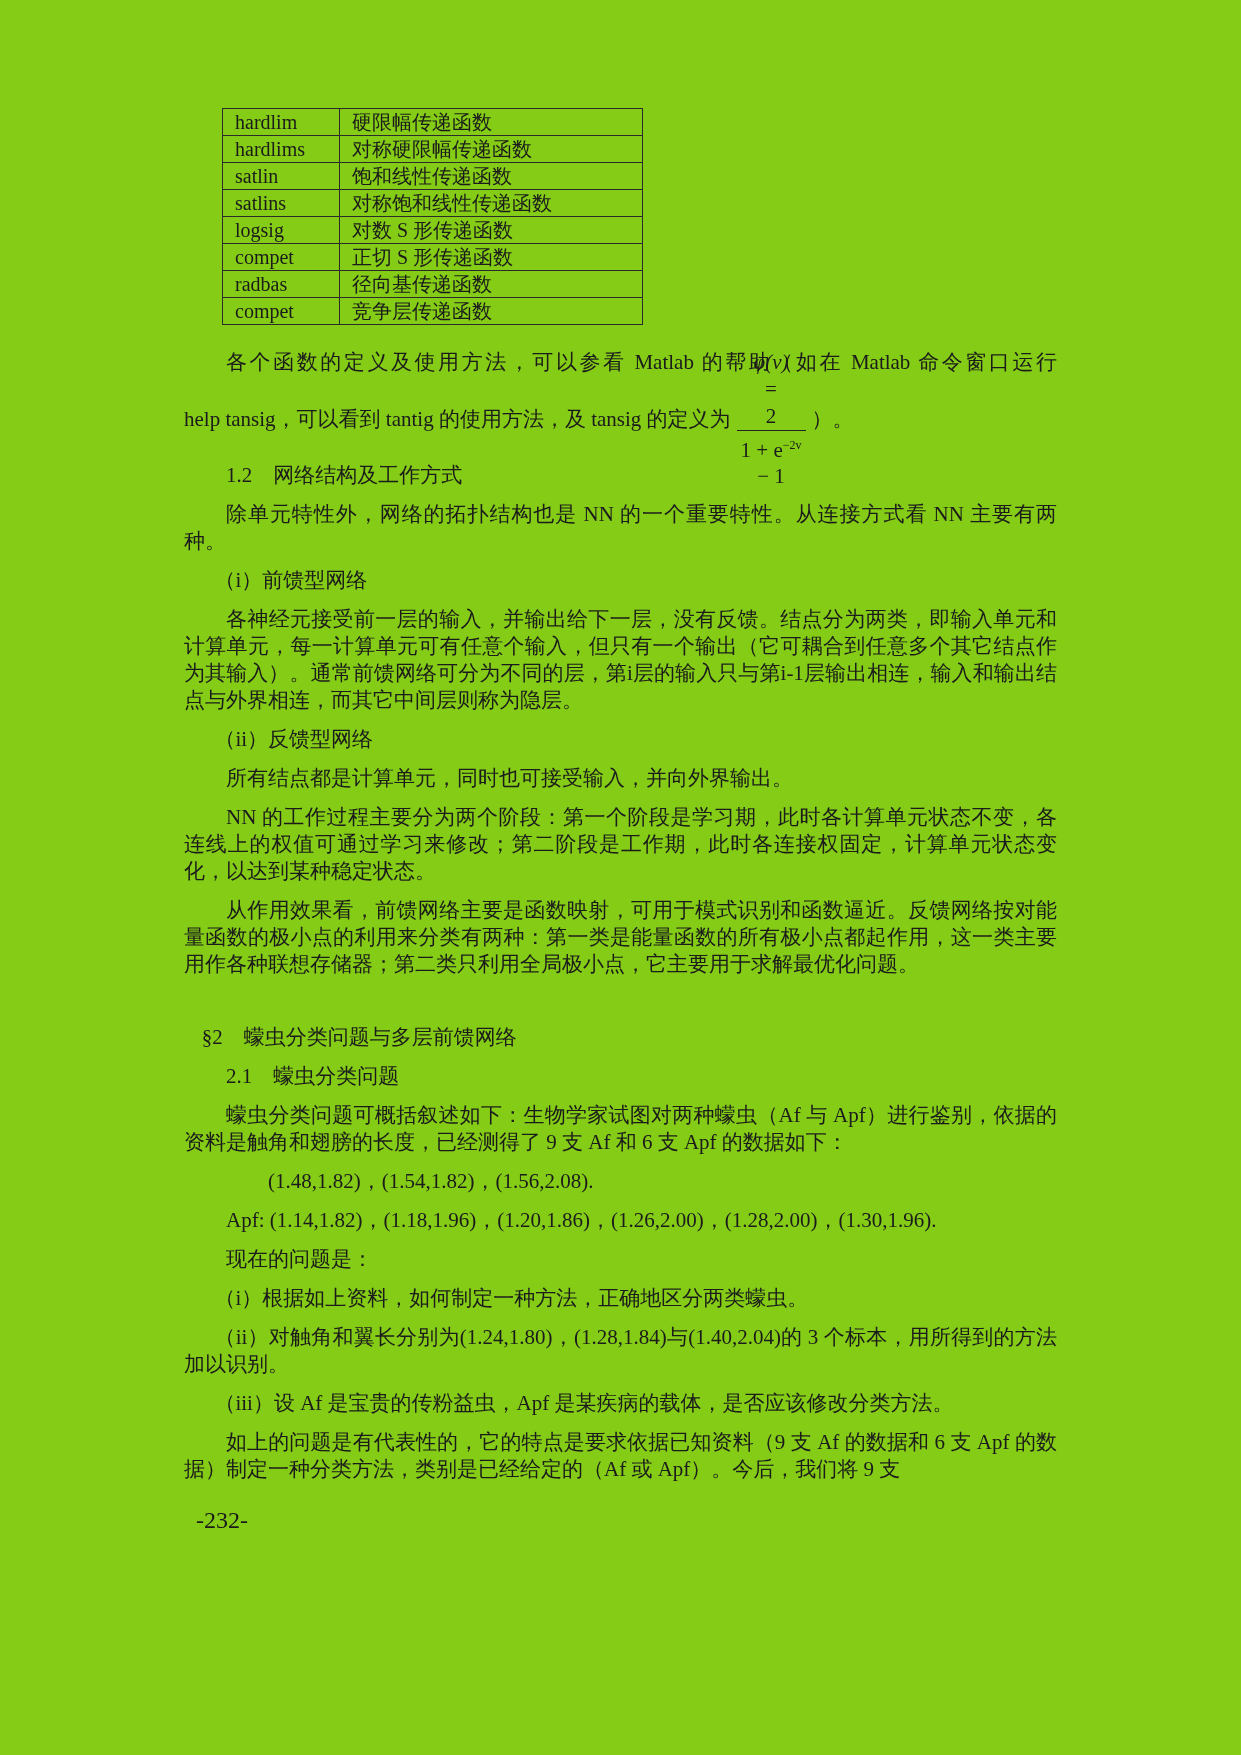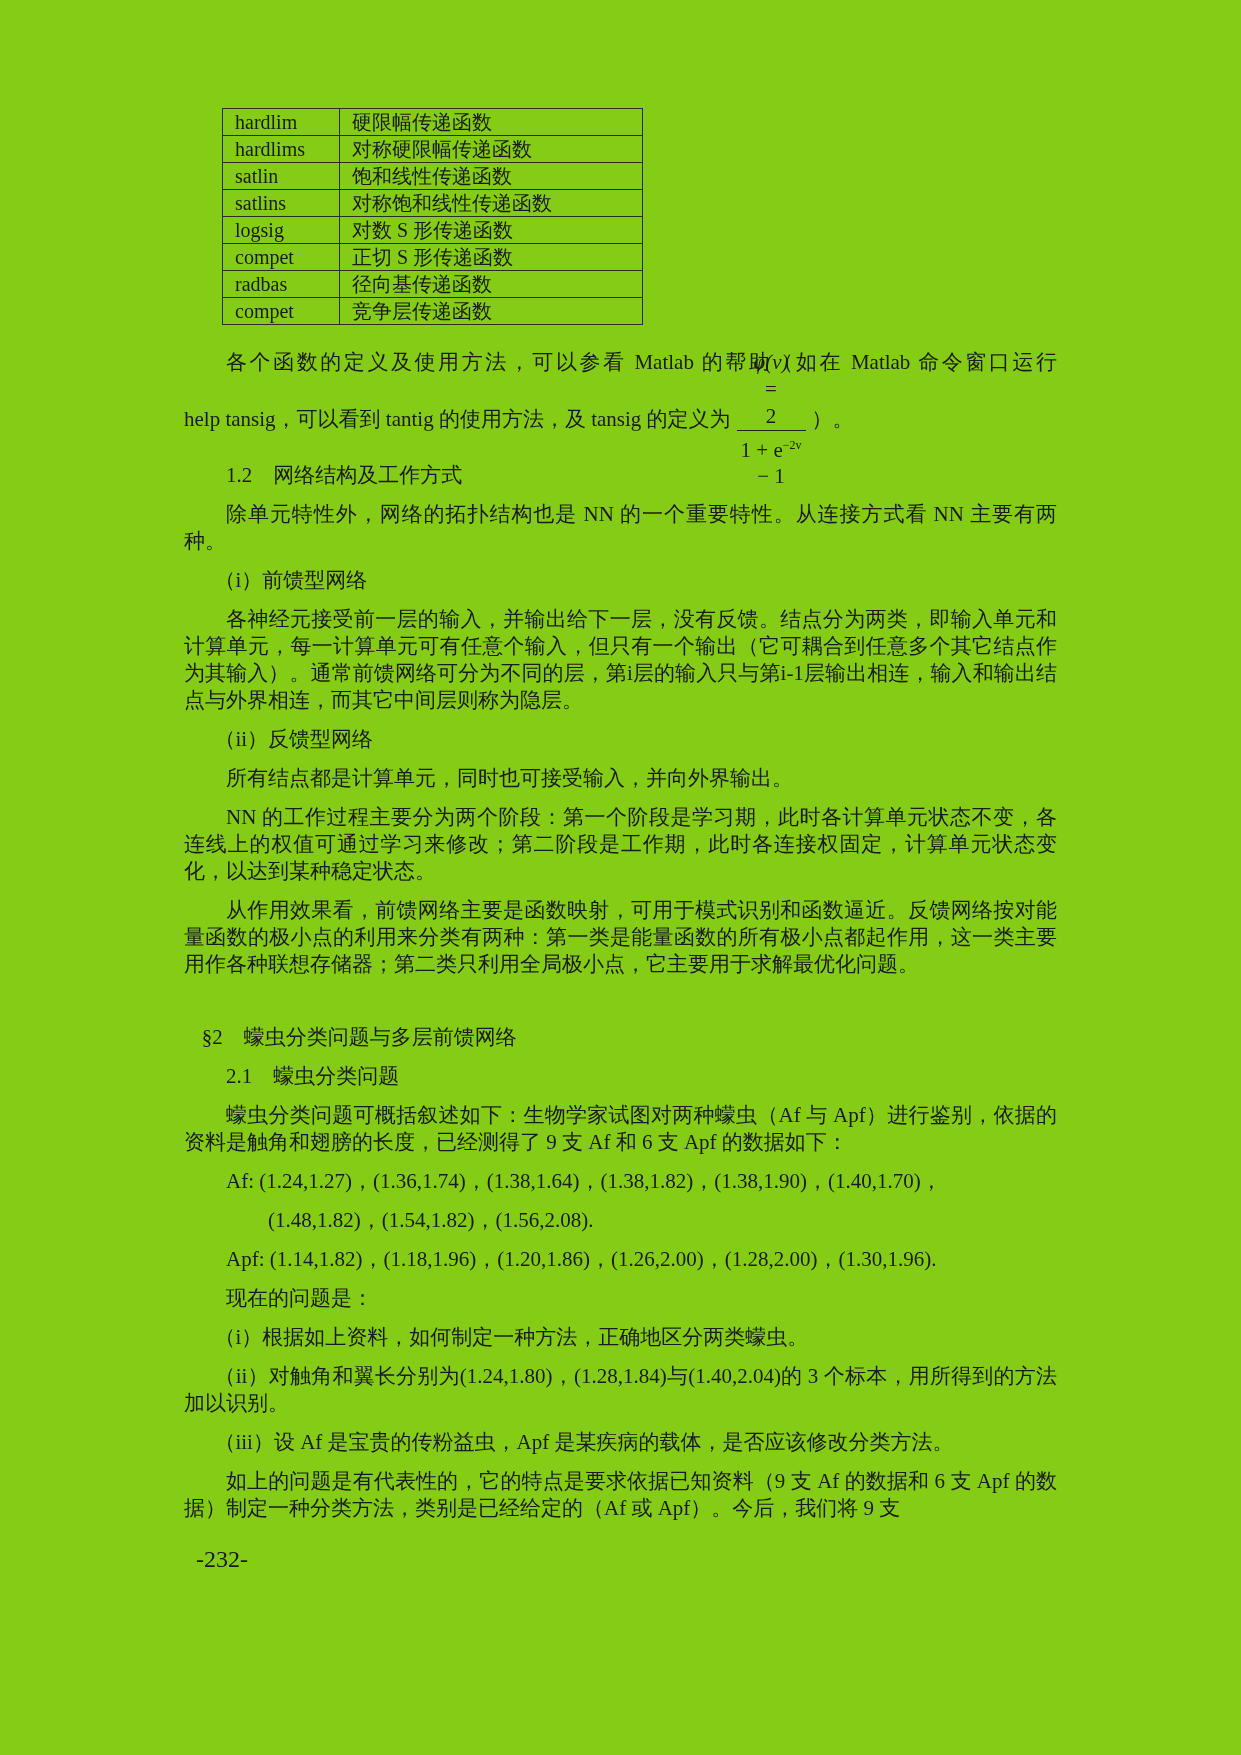--- a/index.html
+++ b/index.html
@@ -123,21 +123,20 @@
     <p class="indent15">（i）前馈型网络</p>
     <p>各神经元接受前一层的输入，并输出给下一层，没有反馈。结点分为两类，即输入单元和计算单元，每一计算单元可有任意个输入，但只有一个输出（它可耦合到任意多个其它结点作为其输入）。通常前馈网络可分为不同的层，第i层的输入只与第i-1层输出相连，输入和输出结点与外界相连，而其它中间层则称为隐层。</p>
     <p class="indent15">（ii）反馈型网络</p>
     <p>所有结点都是计算单元，同时也可接受输入，并向外界输出。</p>
     <p>NN 的工作过程主要分为两个阶段：第一个阶段是学习期，此时各计算单元状态不变，各连线上的权值可通过学习来修改；第二阶段是工作期，此时各连接权固定，计算单元状态变化，以达到某种稳定状态。</p>
     <p>从作用效果看，前馈网络主要是函数映射，可用于模式识别和函数逼近。反馈网络按对能量函数的极小点的利用来分类有两种：第一类是能量函数的所有极小点都起作用，这一类主要用作各种联想存储器；第二类只利用全局极小点，它主要用于求解最优化问题。</p>
 
     <p class="indent085 sec2-gap">§2　蠓虫分类问题与多层前馈网络</p>
     <p>2.1　蠓虫分类问题</p>
     <p>蠓虫分类问题可概括叙述如下：生物学家试图对两种蠓虫（Af 与 Apf）进行鉴别，依据的资料是触角和翅膀的长度，已经测得了 9 支 Af 和 6 支 Apf 的数据如下：</p>
-    <p>Af: (1.24,1.27)，(1.36,1.74)，(1.38,1.64)，(1.38,1.82)，(1.38,1.90)，(1.40,1.70)，</p>
     <p class="indent4">(1.48,1.82)，(1.54,1.82)，(1.56,2.08).</p>
     <p>Apf: (1.14,1.82)，(1.18,1.96)，(1.20,1.86)，(1.26,2.00)，(1.28,2.00)，(1.30,1.96).</p>
     <p>现在的问题是：</p>
     <p class="indent15">（i）根据如上资料，如何制定一种方法，正确地区分两类蠓虫。</p>
     <p class="indent15">（ii）对触角和翼长分别为(1.24,1.80)，(1.28,1.84)与(1.40,2.04)的 3 个标本，用所得到的方法加以识别。</p>
     <p class="indent15">（iii）设 Af 是宝贵的传粉益虫，Apf 是某疾病的载体，是否应该修改分类方法。</p>
     <p>如上的问题是有代表性的，它的特点是要求依据已知资料（9 支 Af 的数据和 6 支 Apf 的数据）制定一种分类方法，类别是已经给定的（Af 或 Apf）。今后，我们将 9 支</p>
 
     <div class="page-number">-232-</div>
   </div>

